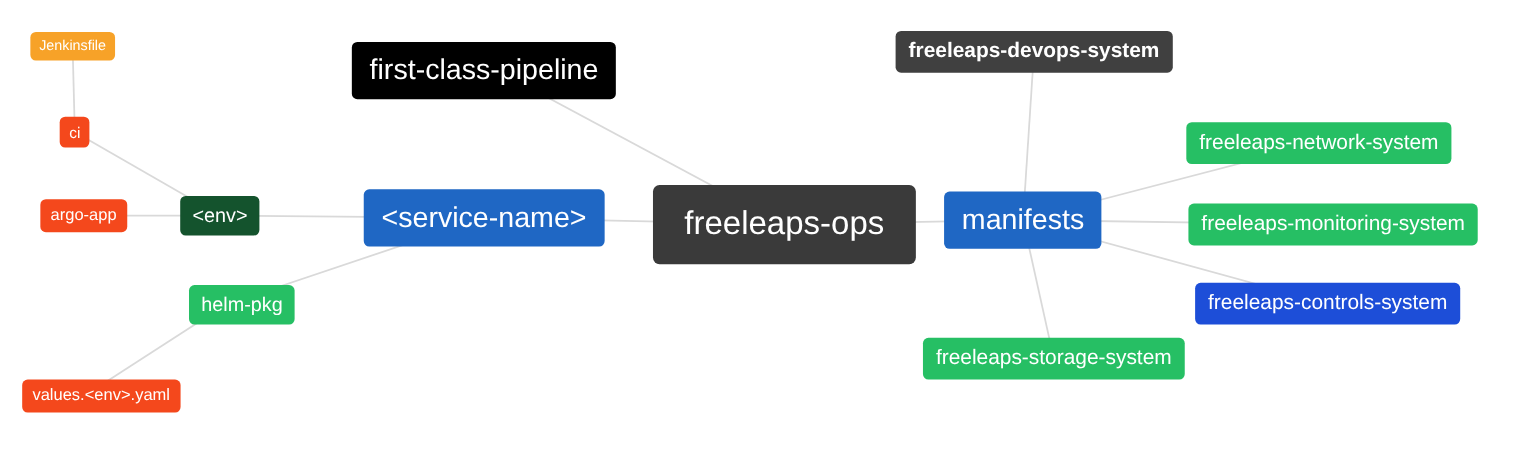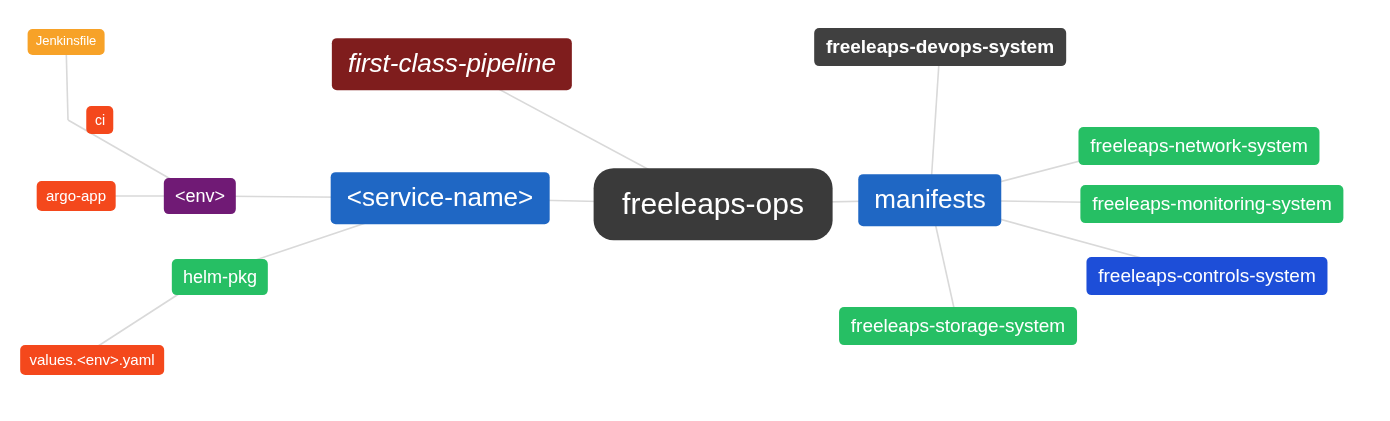--- a/index.html
+++ b/index.html
@@ -55,27 +55,27 @@
       <line x1="440" y1="198" x2="713" y2="204" stroke="#d9d9d9" stroke-width="1.6"></line>
       <line x1="713" y1="204" x2="930" y2="200" stroke="#d9d9d9" stroke-width="1.6"></line>
       <line x1="930" y1="200" x2="940" y2="47" stroke="#d9d9d9" stroke-width="1.6"></line>
       <line x1="930" y1="200" x2="1199" y2="130" stroke="#d9d9d9" stroke-width="1.6"></line>
       <line x1="930" y1="200" x2="1212" y2="204" stroke="#d9d9d9" stroke-width="1.6"></line>
       <line x1="930" y1="200" x2="1207" y2="276" stroke="#d9d9d9" stroke-width="1.6"></line>
       <line x1="930" y1="200" x2="958" y2="326" stroke="#d9d9d9" stroke-width="1.6"></line>
     </svg>
 
 <div class="node" style="left: 66px; top: 42px; font-size: 13px; background: rgb(247, 162, 40);">Jenkinsfile</div>
-    <div class="node" style="left: 68px; top: 120px; font-size: 14px; background: rgb(244, 72, 28); margin-left: 32px;">ci</div>
+    <div class="node" style="left: 68px; top: 120px; font-size: 14px; background: rgb(244, 72, 28);">ci</div>
     <div class="node" style="left: 76px; top: 196px; font-size: 15px; background: rgb(244, 72, 28);">argo-app</div>
-    <div class="node" style="left: 200px; top: 196px; font-size: 18px; background: #701a75;">&lt;env&gt;</div>
+    <div class="node" style="left: 200px; top: 196px; font-size: 18px; background: #14532d;">&lt;env&gt;</div>
     <div class="node" style="left: 220px; top: 277px; font-size: 18px; background: rgb(38, 191, 100);">helm-pkg</div>
     <div class="node" style="left: 92px; top: 350px; font-size: 15px; background: rgb(244, 72, 28); margin-top: 10px;">values.&lt;env&gt;.yaml</div>
-    <div class="node" style="left: 452px; top: 64px; font-size: 26px; background: #7f1d1d; font-style: italic;">first-class-pipeline</div>
+    <div class="node" style="left: 440px; top: 64px; font-size: 26px; background: #000000;">first-class-pipeline</div>
     <div class="node" style="left: 440px; top: 198px; font-size: 26px; background: rgb(31, 103, 196);">&lt;service-name&gt;</div>
-    <div class="node pad-xl" style="left: 713px; top: 204px; font-size: 30px; background: rgb(58, 58, 58); border-radius: 20px;">freeleaps-ops</div>
+    <div class="node pad-xl" style="left: 713px; top: 204px; font-size: 30px; background: rgb(58, 58, 58);">freeleaps-ops</div>
     <div class="node" style="left: 930px; top: 200px; font-size: 26px; background: rgb(31, 103, 196);">manifests</div>
     <div class="node" style="left: 940px; top: 47px; font-size: 19px; background: #404040; font-weight: bold;">freeleaps-devops-system</div>
-    <div class="node" style="left: 1199px; top: 130px; font-size: 19px; background: rgb(38, 191, 100); margin-top: 16px;">freeleaps-network-system</div>
+    <div class="node" style="left: 1199px; top: 130px; font-size: 19px; background: rgb(38, 191, 100);">freeleaps-network-system</div>
     <div class="node" style="left: 1212px; top: 204px; font-size: 19px; background: rgb(38, 191, 100);">freeleaps-monitoring-system</div>
     <div class="node" style="left: 1207px; top: 276px; font-size: 19px; background: #1d4ed8;">freeleaps-controls-system</div>
     <div class="node" style="left: 958px; top: 326px; font-size: 19px; background: rgb(38, 191, 100);">freeleaps-storage-system</div>
   </div>
 
 </body></html>

